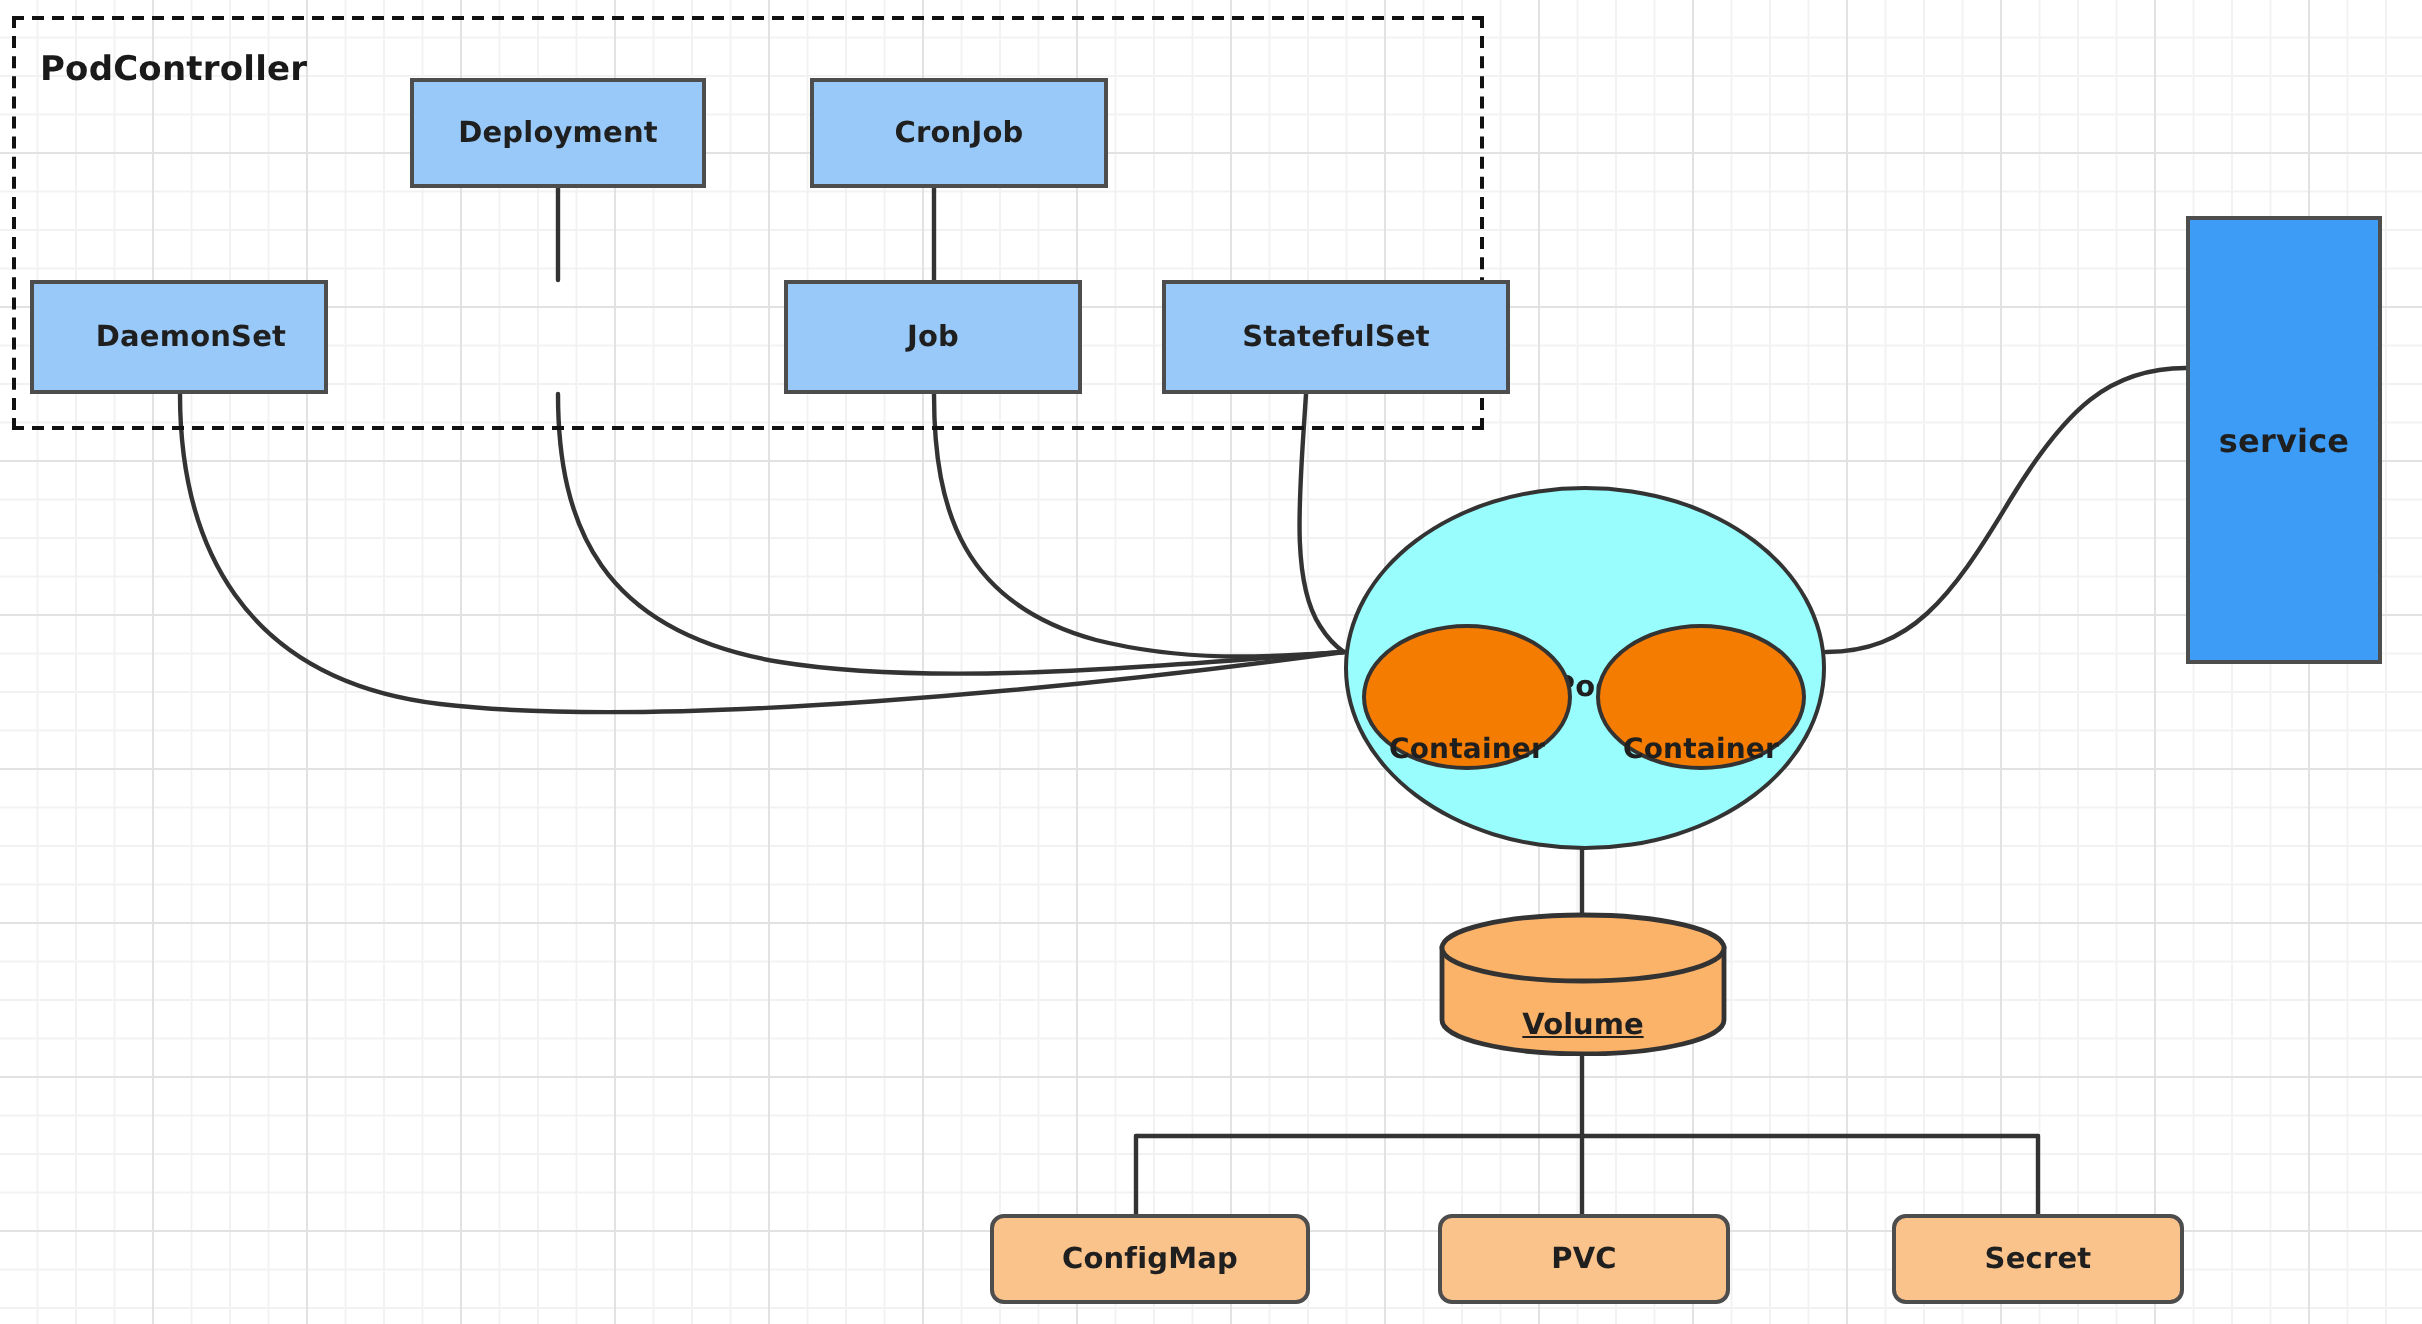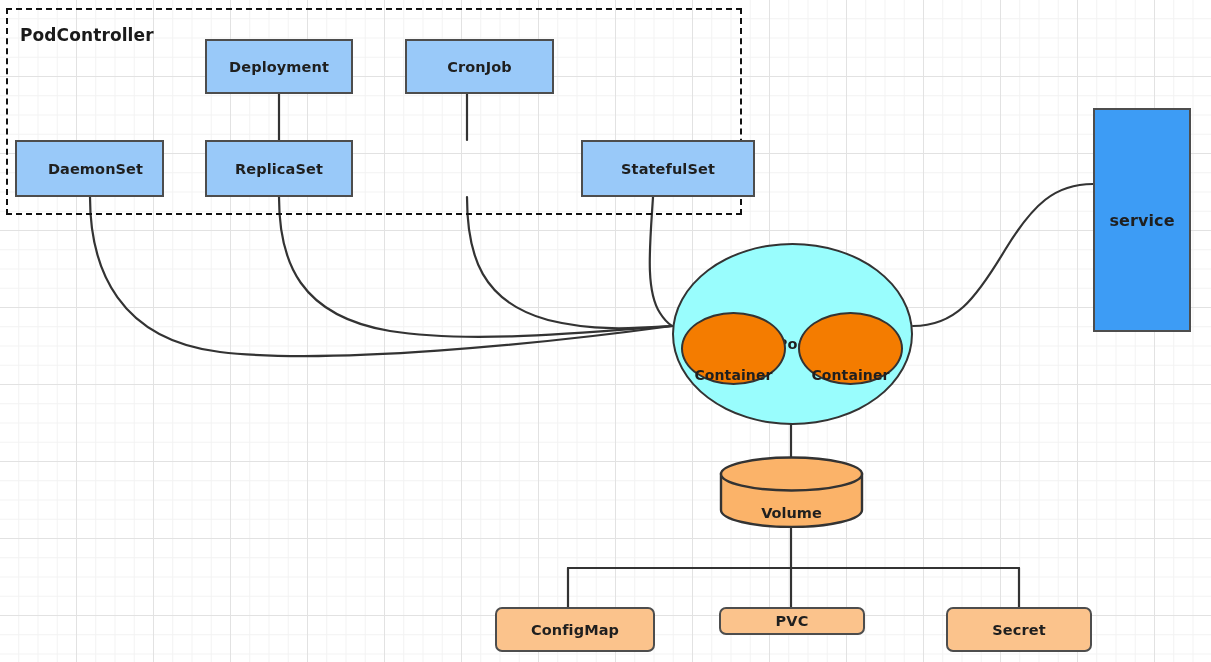--- a/index.html
+++ b/index.html
@@ -87,20 +87,21 @@
   .cyl {
     position: absolute;
   }
   .cyl-label {
     position: absolute;
     font-size: 14.5px;
     font-weight: 700;
     color: #1f1f1f;
     text-align: center;
     white-space: nowrap;
+    text-decoration: underline;
   }
 </style>
 </head>
 <body>
 
 <div id="canvas">
 
   <svg id="edges" viewBox="0 0 1211 662" xmlns="http://www.w3.org/2000/svg">
     <g fill="none" stroke="#333333" stroke-width="2.2" stroke-linecap="round">
 
@@ -136,24 +137,24 @@
   </div>
 
   <div class="node ctrl-box" style="left:392px; top:39px; width:149px; height:55px;margin-left:13px;">
     <span>CronJob</span>
   </div>
 
   <div class="node ctrl-box" style="left:15px; top:140px; width:149px; height:57px;padding-left:12px;">
     <span>DaemonSet</span>
   </div>
 
-  <div class="node ctrl-box" style="left:205px; top:140px; width:148px; height:57px;">
-    <span>ReplicaSet</span>
+
+  <div class="node ctrl-box" style="left:392px; top:140px; width:149px; height:57px;">
+    <span>Job</span>
   </div>
-
 
   <div class="node ctrl-box" style="left:581px; top:140px; width:174px; height:57px;">
     <span>StatefulSet</span>
   </div>
 
   <div class="node svc-box" style="left:1093px; top:72px; width:98px; height:224px;">
     <span>service</span>
   </div>
 
   <div class="node pod-ellipse" style="left:672px; top:243px; width:241px; height:182px;">
@@ -173,21 +174,21 @@
       <path d="M 2 18 L 2 54 A 70.5 17 0 0 0 143 54 L 143 18 Z" fill="#fbb369" stroke="#333333" stroke-width="2.4"></path>
       <ellipse cx="72.5" cy="18" rx="70.5" ry="16.5" fill="#fbb369" stroke="#333333" stroke-width="2.4"></ellipse>
     </svg>
   </div>
   <div class="cyl-label" style="left:719px; top:505px; width:145px;">Volume</div>
 
   <div class="node res-box" style="left:495px; top:607px; width:160px; height:45px;">
     <span>ConfigMap</span>
   </div>
 
-  <div class="node res-box" style="left:719px; top:607px; width:146px; height:28px;">
+  <div class="node res-box" style="left:719px; top:607px; width:146px; height:45px;">
     <span>PVC</span>
   </div>
 
   <div class="node res-box" style="left:946px; top:607px; width:146px; height:45px;">
     <span>Secret</span>
   </div>
 
 </div>
 
 </body></html>

